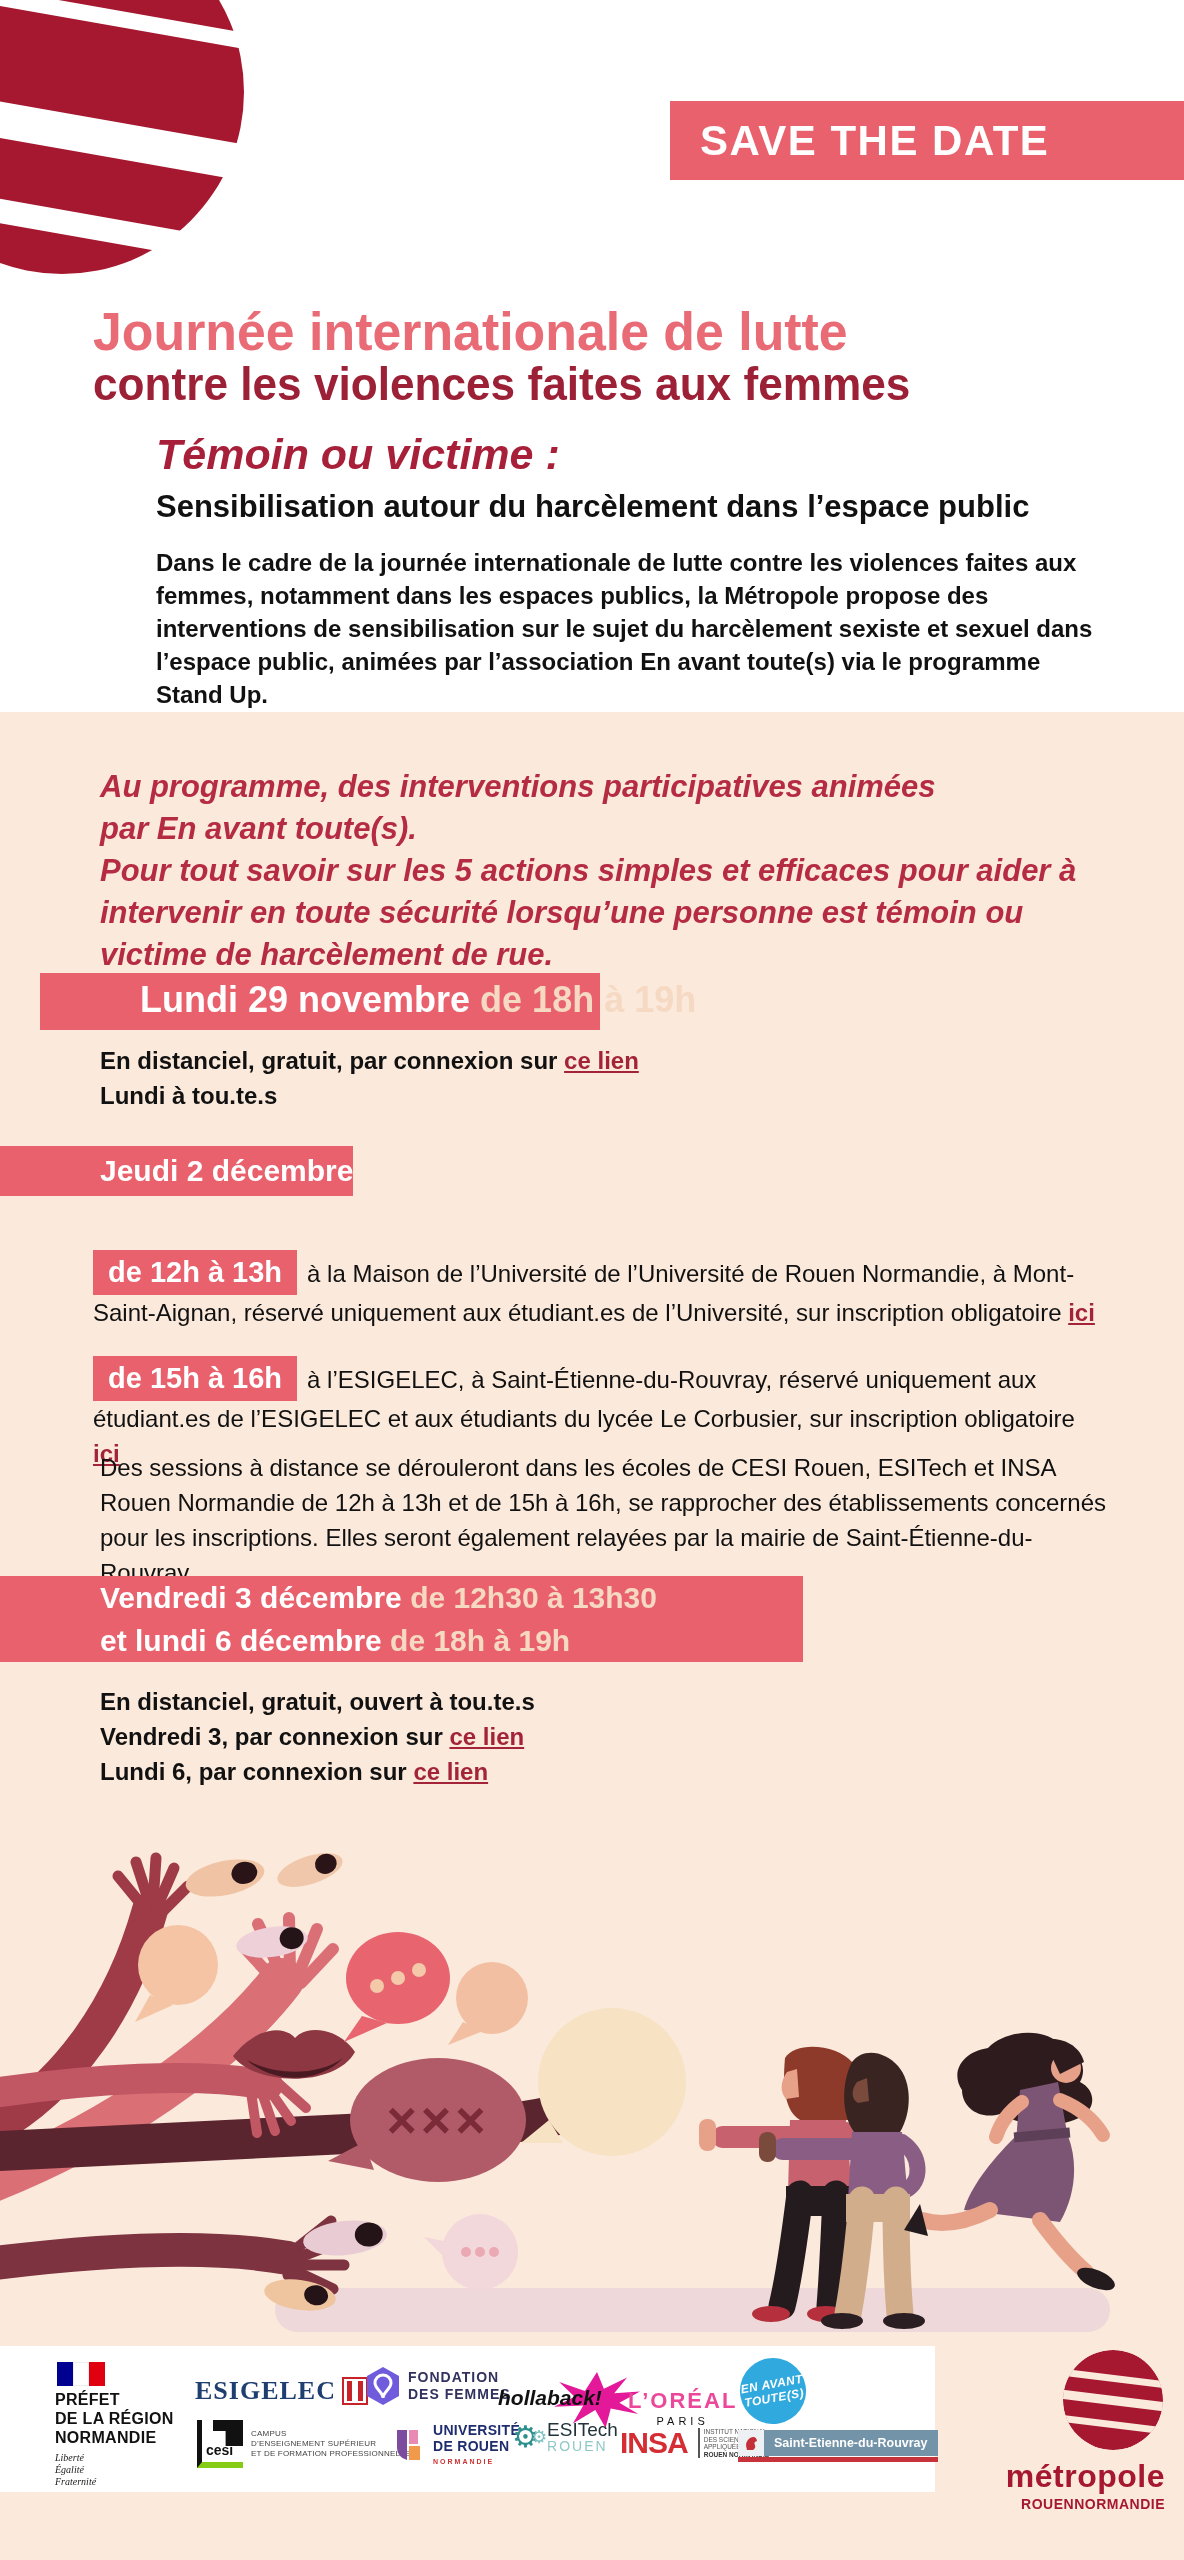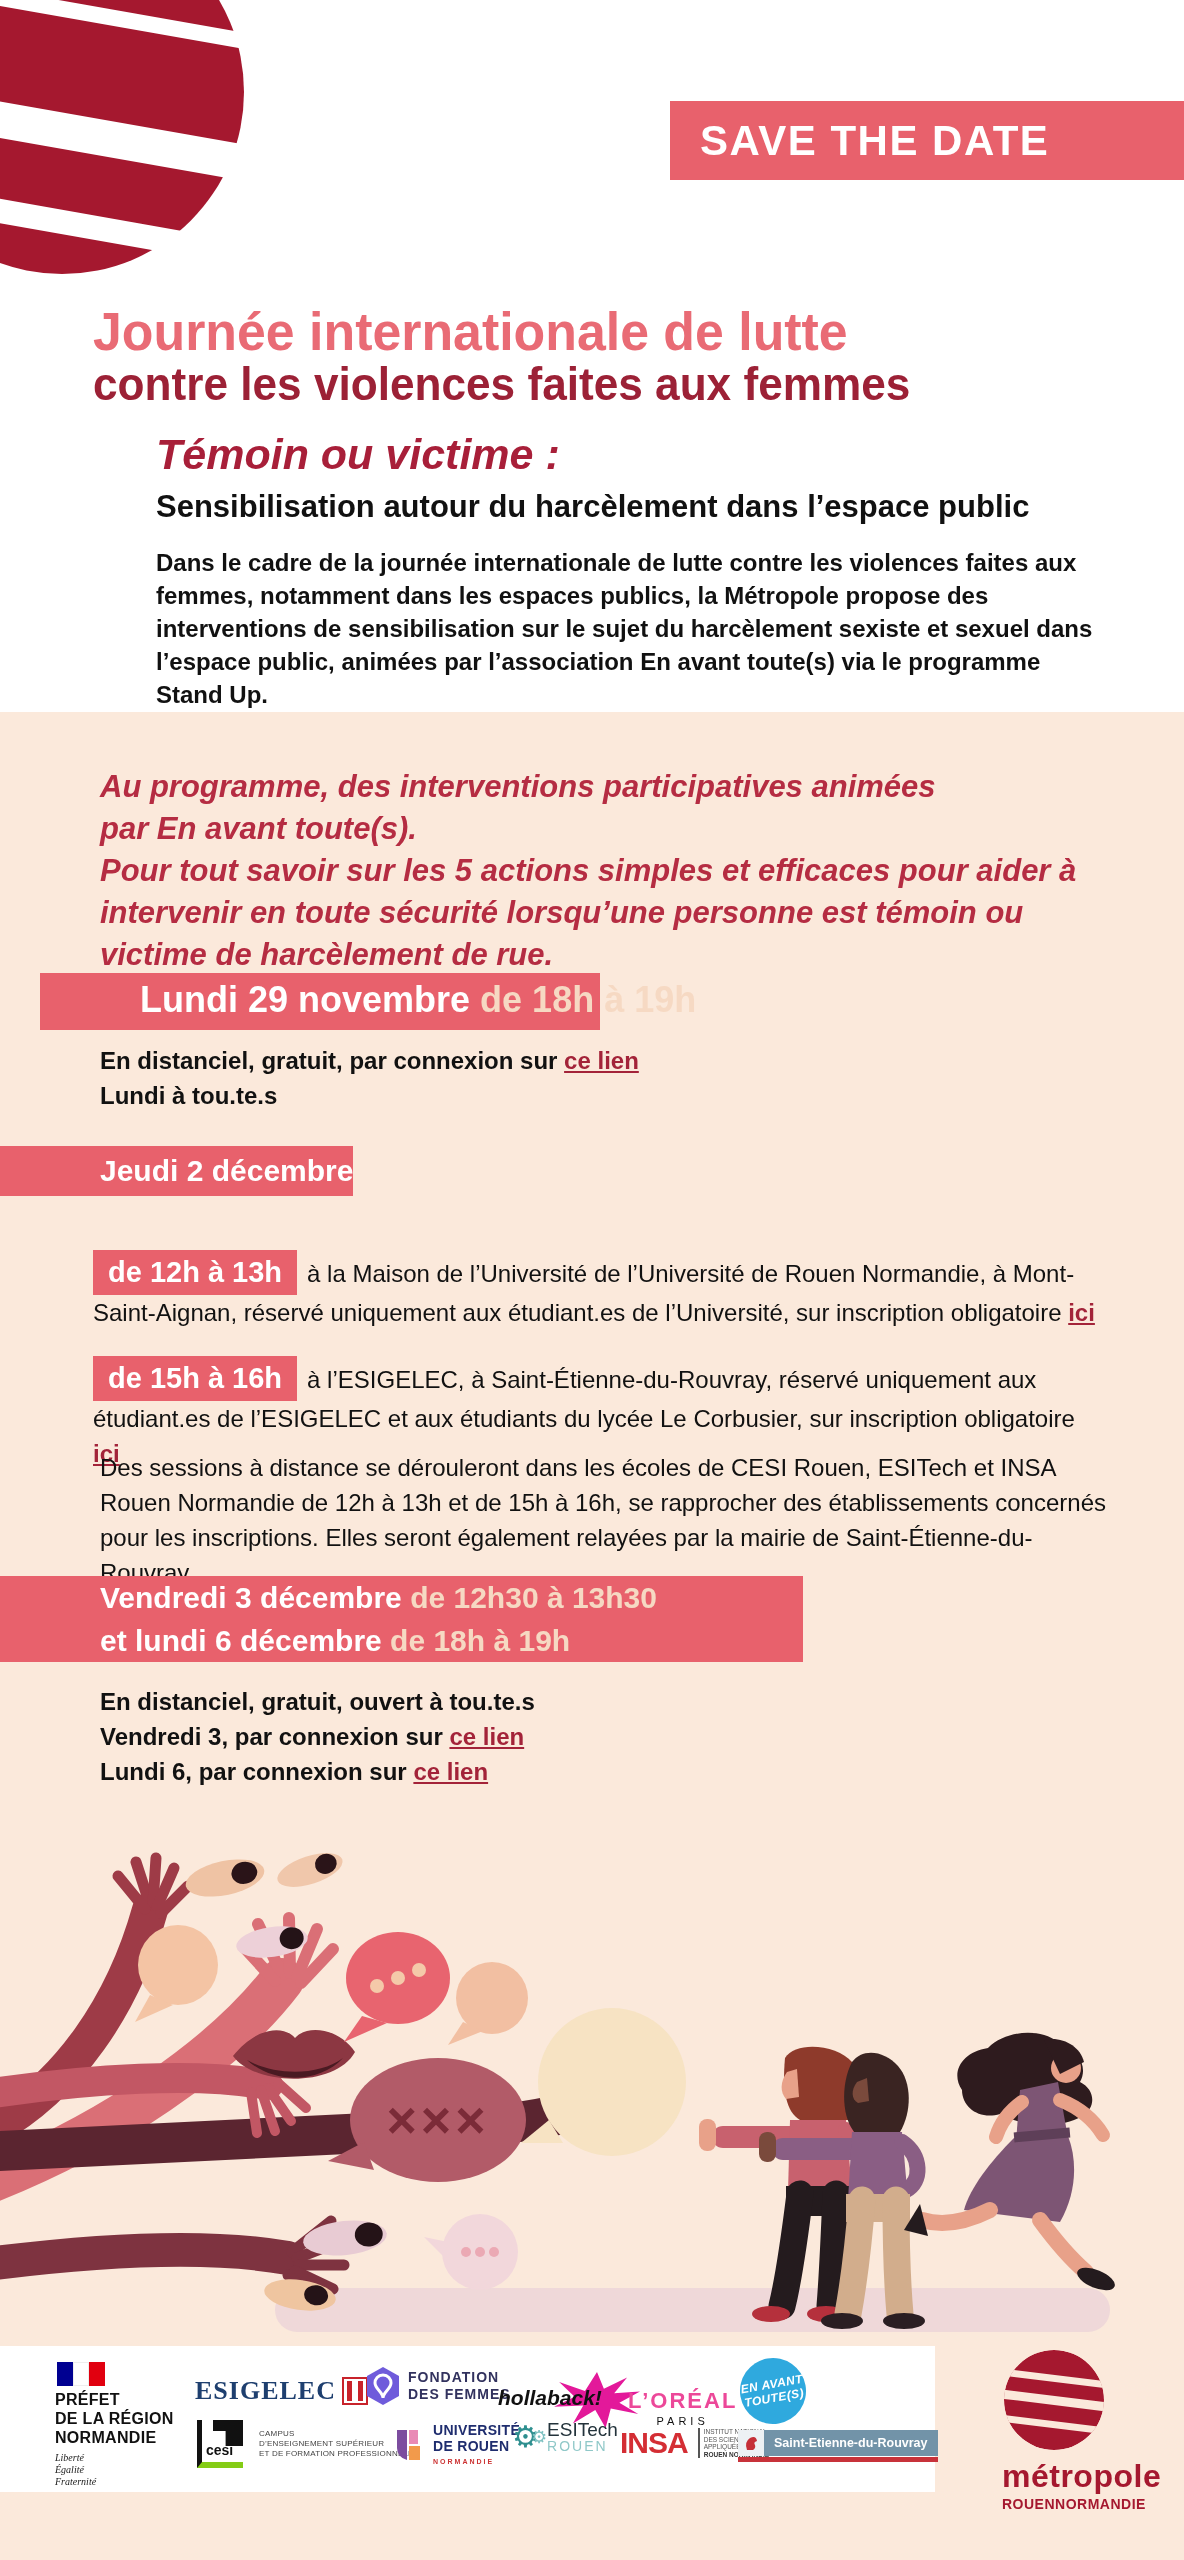--- a/index.html
+++ b/index.html
@@ -67,21 +67,21 @@
   .esig-text{font-family:"Liberation Serif",serif;font-weight:bold;font-size:26px;color:#1E3F6F;letter-spacing:1px;}
   .esig-ico{width:22px;height:24px;border:2px solid #C8232B;margin-left:6px;position:relative;}
   .esig-ico::before,.esig-ico::after{content:"";position:absolute;top:2px;bottom:2px;width:5px;background:#C8232B;}
   .esig-ico::before{left:3px;}.esig-ico::after{right:3px;}
 
   .lg-cesi{left:197px;top:74px;display:flex;align-items:center;}
   .cesi-ico{width:46px;height:48px;position:relative;border-left:5px solid #111;border-bottom:6px solid #84cc16;box-sizing:border-box;}
   .cesi-ico::before{content:"";position:absolute;right:0;top:0;width:30px;height:26px;background:#111;
                     clip-path:polygon(0 0,100% 0,100% 100%,42% 100%,42% 42%,0 42%);}
   .cesi-name{position:absolute;left:4px;bottom:4px;font-size:14px;font-weight:bold;color:#111;}
-  .cesi-desc{margin-left:16px;font-size:8px;color:#444;line-height:10px;letter-spacing:.2px;}
+  .cesi-desc{margin-left:8px;font-size:8px;color:#444;line-height:10px;letter-spacing:.2px;}
 
   .lg-fondation{left:365px;top:20px;display:flex;align-items:center;}
   .fdf-text{margin-left:7px;font-size:14px;font-weight:bold;color:#32325E;line-height:17px;letter-spacing:1px;}
 
   .lg-univrouen{left:393px;top:76px;display:flex;align-items:center;}
   .ur-text{margin-left:6px;font-size:14px;font-weight:bold;color:#1F2D6E;line-height:16px;letter-spacing:.3px;}
   .ur-sub{font-size:7px;color:#C33;letter-spacing:2px;font-weight:bold;}
 
   .lg-hollaback{left:498px;top:26px;width:140px;height:56px;}
   .hb-star{position:absolute;left:56px;top:0px;width:86px;height:56px;background:#E3199A;
@@ -107,21 +107,21 @@
               transform:rotate(-10deg);display:flex;flex-direction:column;align-items:center;justify-content:center;}
   .ea-line{color:#fff;font-size:12px;font-weight:bold;font-style:italic;line-height:14px;letter-spacing:.5px;}
 
   .lg-ser{left:738px;top:84px;}
   .ser-row{display:flex;align-items:center;}
   .ser-ico{width:26px;height:26px;background:#EDF1F4;display:flex;align-items:center;justify-content:center;}
   .ser-band{height:26px;background:#7293A8;color:#fff;font-weight:bold;font-size:12.5px;line-height:26px;padding:0 10px;white-space:nowrap;}
   .ser-bar{height:5px;background:#C8323A;margin-top:1px;}
 
   
-  .metropole{position:absolute;left:995px;top:2348px;width:170px;text-align:left;margin-left:7px;}
+  .metropole{position:absolute;left:995px;top:2348px;width:170px;text-align:right;}
   .met-name{font-size:32px;font-weight:bold;color:#A5182F;margin-top:2px;letter-spacing:.5px;}
   .met-sub{font-size:14px;font-weight:bold;color:#A5182F;letter-spacing:.5px;margin-top:1px;}
 </style>
 </head>
 <body>
 
 <div class="poster">
 
   <svg class="corner-logo" width="250" height="285" viewBox="0 0 250 285">
     <circle cx="62" cy="92" r="182" fill="#A5182F"></circle>

